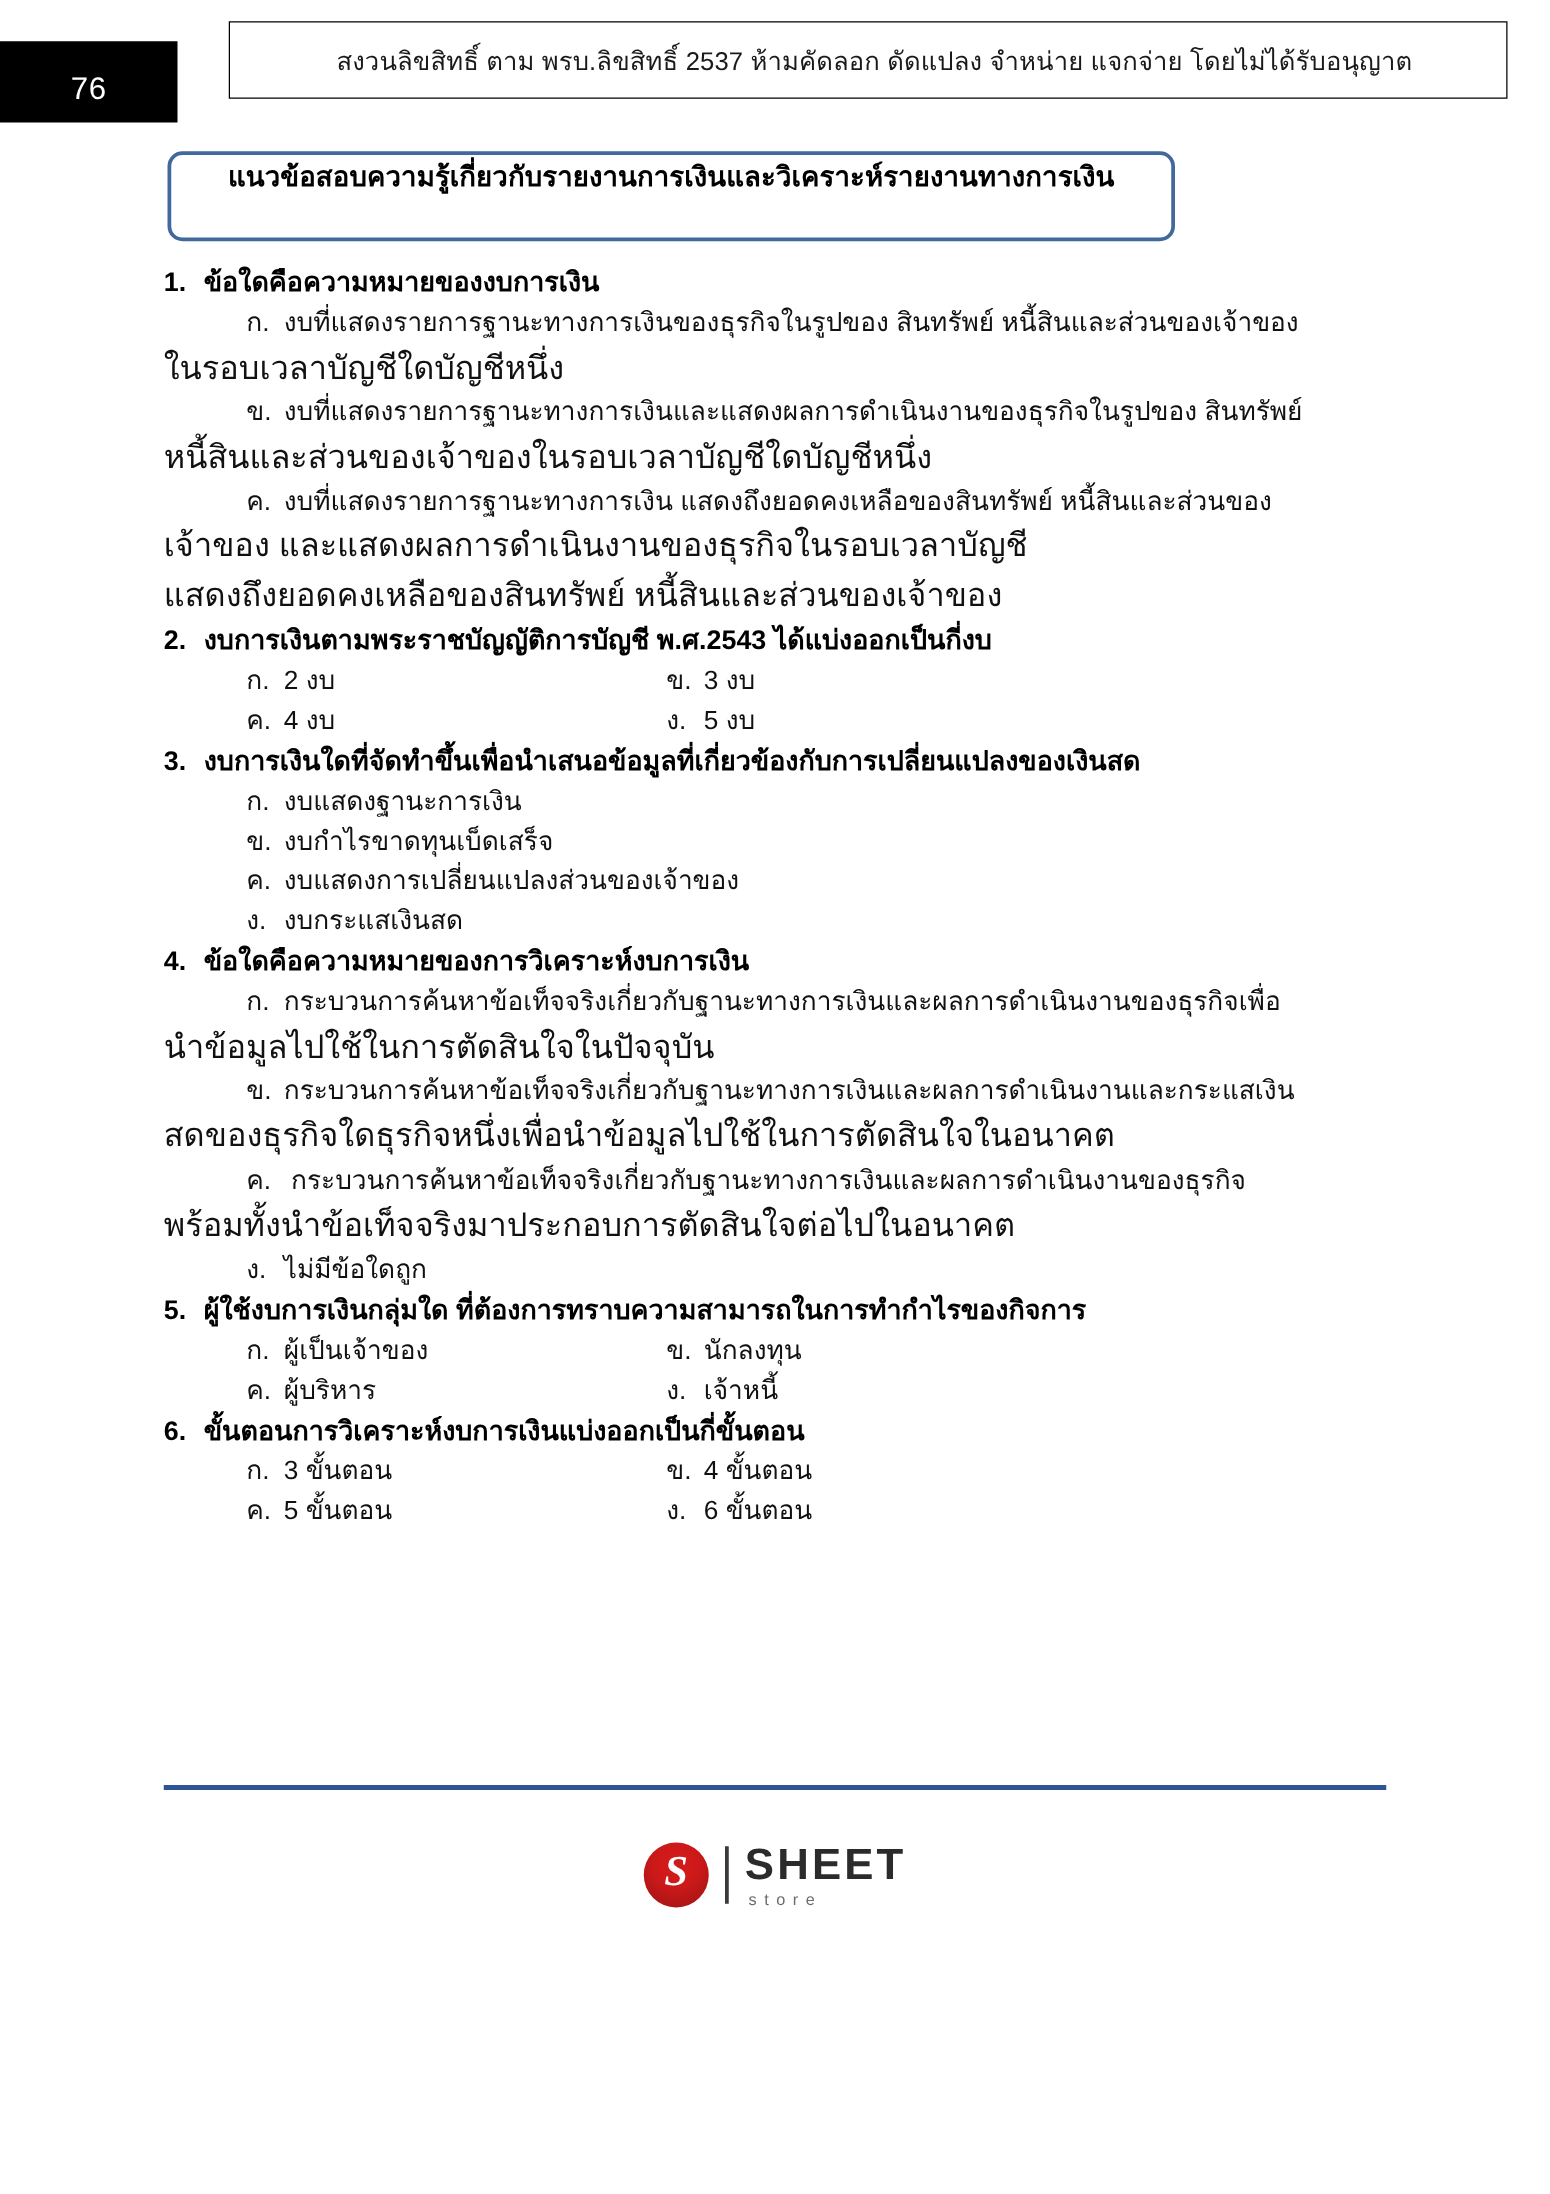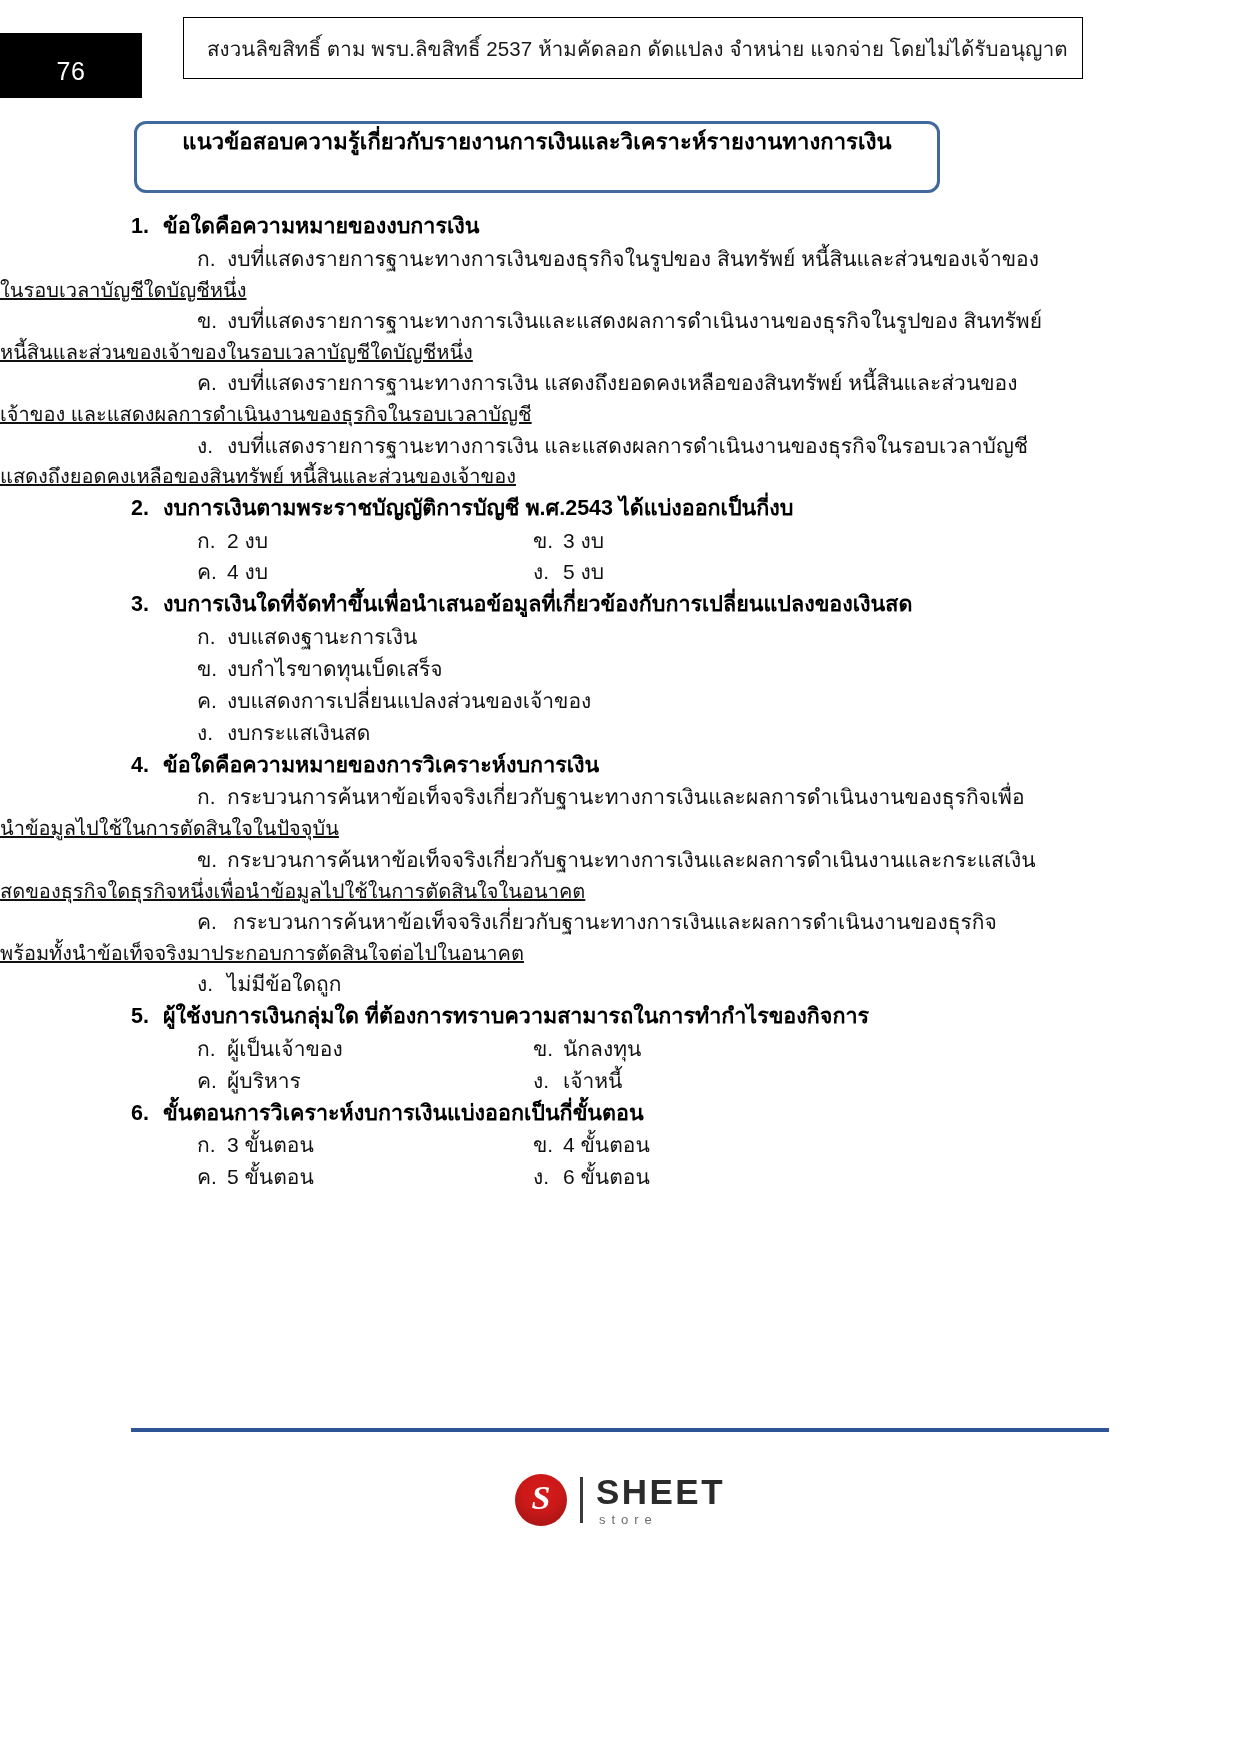--- a/index.html
+++ b/index.html
@@ -16,23 +16,23 @@
   .page-num-box {
     position:absolute; left:0; top:33px; width:142px; height:65px;
     background:#000000;
     display:flex; align-items:center; justify-content:center;
   }
   .page-num-box span {
     color:#ffffff; font-size:25px; font-weight:400; letter-spacing:0.5px;
     transform:translateY(6px);
   }
   .header-rule-box {
-    position:absolute; left:183px; top:17px; width:900px; height:62px;
+    position:absolute; left:183px; top:17px; width:1023px; height:62px;
     border:1.5px solid #000; background:#fff;
-    display:flex; align-items:center; padding-left:23px;
+    display:flex; align-items:center; padding-left:10px;justify-content:center;
   }
   .header-rule-box span {
     font-size:20.5px; color:#1a1a1a; letter-spacing:0.1px; white-space:nowrap;
   }
 
   
   .title-box {
     position:absolute; left:134px; top:121px; width:806px; height:72px;
     border:3px solid #41699b; border-radius:12px; background:#fff;
     display:flex; align-items:flex-start; justify-content:center;
@@ -49,22 +49,22 @@
     font-size:21.5px; font-weight:bold; color:#000;
     padding-left:131px; line-height:1.52; white-space:nowrap;
   }
   .q-line .q-num { display:inline-block; width:32px; }
 
   .opt-line {
     font-size:21px; color:#111; line-height:1.52;
     padding-left:197px; white-space:nowrap;
   }
   .cont-line {
-    font-size:20px; color:#111; line-height:1.52;
-    white-space:nowrap;text-decoration:underline;
+    font-size:26px; color:#111; line-height:1.52;
+    padding-left:131px; white-space:nowrap;
   }
   .opt-line .opt-key { display:inline-block; min-width:30px; }
 
   
   .opt-row { display:flex; line-height:1.52; padding-left:197px; }
   .opt-row .col {
     font-size:21px; color:#111; white-space:nowrap;
   }
   .opt-row .col.left { width:336px; }
   .opt-row .col .opt-key { display:inline-block; min-width:30px; }
@@ -118,21 +118,20 @@
   </div>
 
   <div class="body-area" id="body-area">
       <div class="q-line"><span class="q-num">1.</span><span>ข้อใดคือความหมายของงบการเงิน</span></div>
       <div class="opt-line"><span class="opt-key">ก.</span><span>งบที่แสดงรายการฐานะทางการเงินของธุรกิจในรูปของ  สินทรัพย์  หนี้สินและส่วนของเจ้าของ</span></div>
       <div class="cont-line">ในรอบเวลาบัญชีใดบัญชีหนึ่ง</div>
       <div class="opt-line"><span class="opt-key">ข.</span><span>งบที่แสดงรายการฐานะทางการเงินและแสดงผลการดำเนินงานของธุรกิจในรูปของ  สินทรัพย์</span></div>
       <div class="cont-line">หนี้สินและส่วนของเจ้าของในรอบเวลาบัญชีใดบัญชีหนึ่ง</div>
       <div class="opt-line"><span class="opt-key">ค.</span><span>งบที่แสดงรายการฐานะทางการเงิน  แสดงถึงยอดคงเหลือของสินทรัพย์  หนี้สินและส่วนของ</span></div>
       <div class="cont-line">เจ้าของ และแสดงผลการดำเนินงานของธุรกิจในรอบเวลาบัญชี</div>
-      <div class="opt-line"><span class="opt-key">ง.</span><span>งบที่แสดงรายการฐานะทางการเงิน  และแสดงผลการดำเนินงานของธุรกิจในรอบเวลาบัญชี</span></div>
       <div class="cont-line">แสดงถึงยอดคงเหลือของสินทรัพย์  หนี้สินและส่วนของเจ้าของ</div>
       <div class="q-line"><span class="q-num">2.</span><span>งบการเงินตามพระราชบัญญัติการบัญชี พ.ศ.2543 ได้แบ่งออกเป็นกี่งบ</span></div>
       <div class="opt-row">
         <div class="col left"><span class="opt-key">ก.</span><span>2   งบ</span></div>
         <div class="col right"><span class="opt-key">ข.</span><span>3   งบ</span></div>
       </div>
       <div class="opt-row">
         <div class="col left"><span class="opt-key">ค.</span><span>4   งบ</span></div>
         <div class="col right"><span class="opt-key">ง.</span><span>5   งบ</span></div>
       </div>

